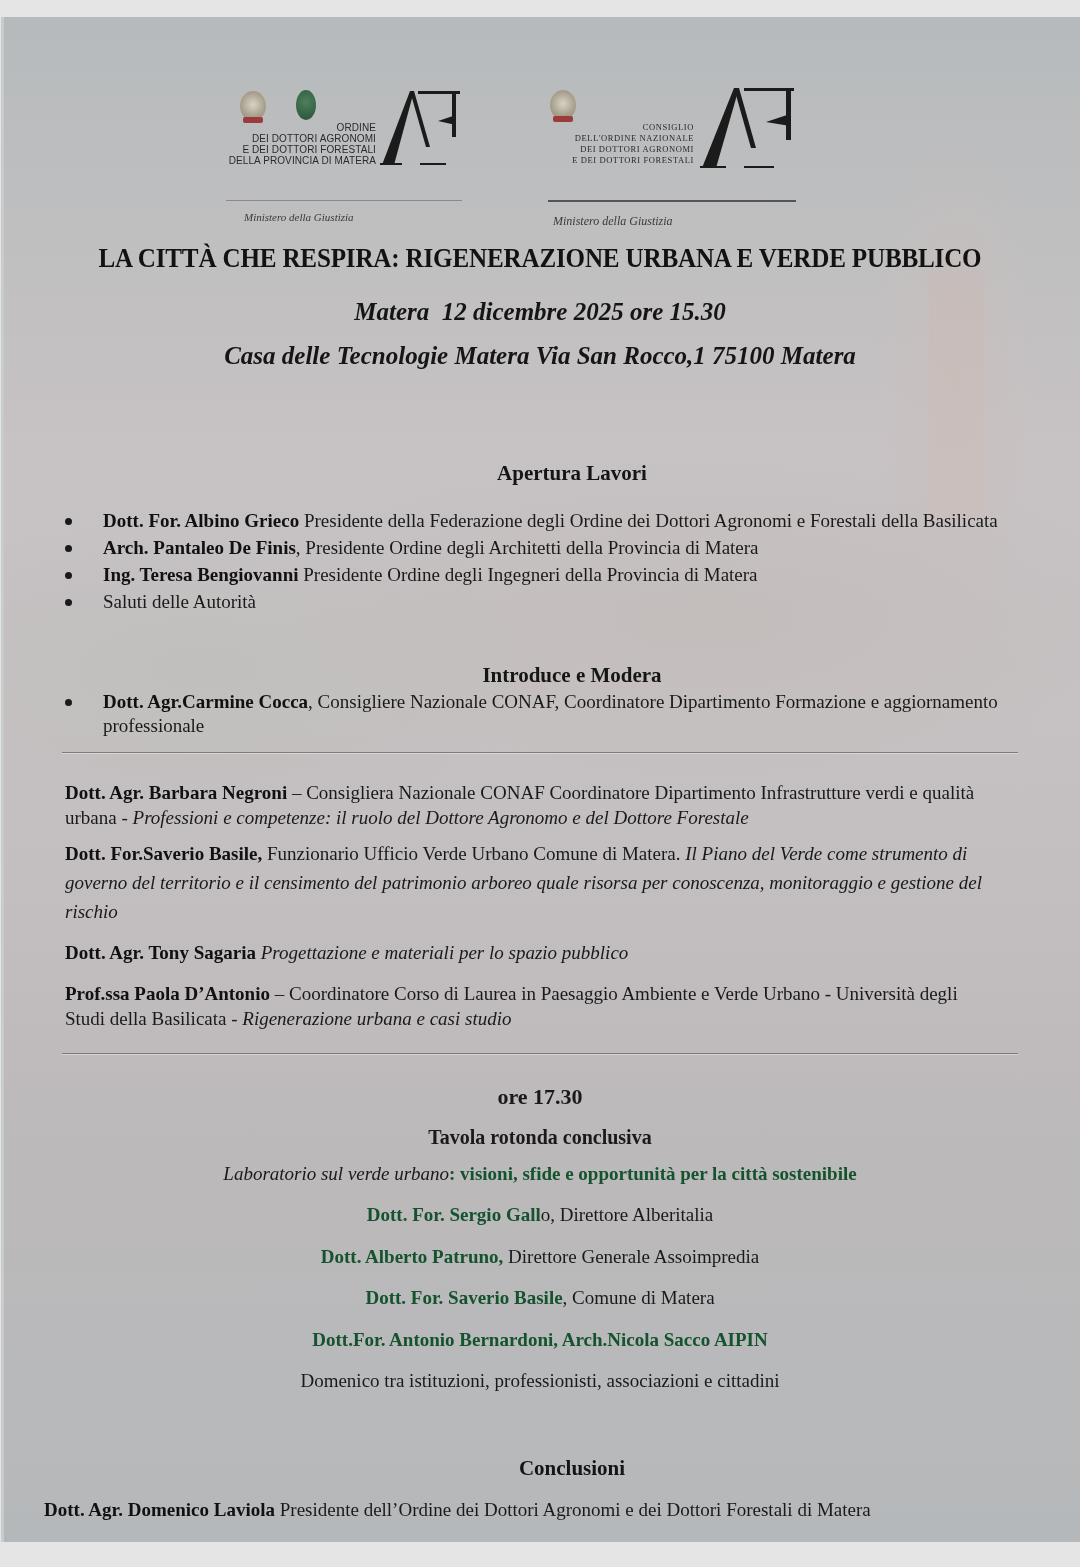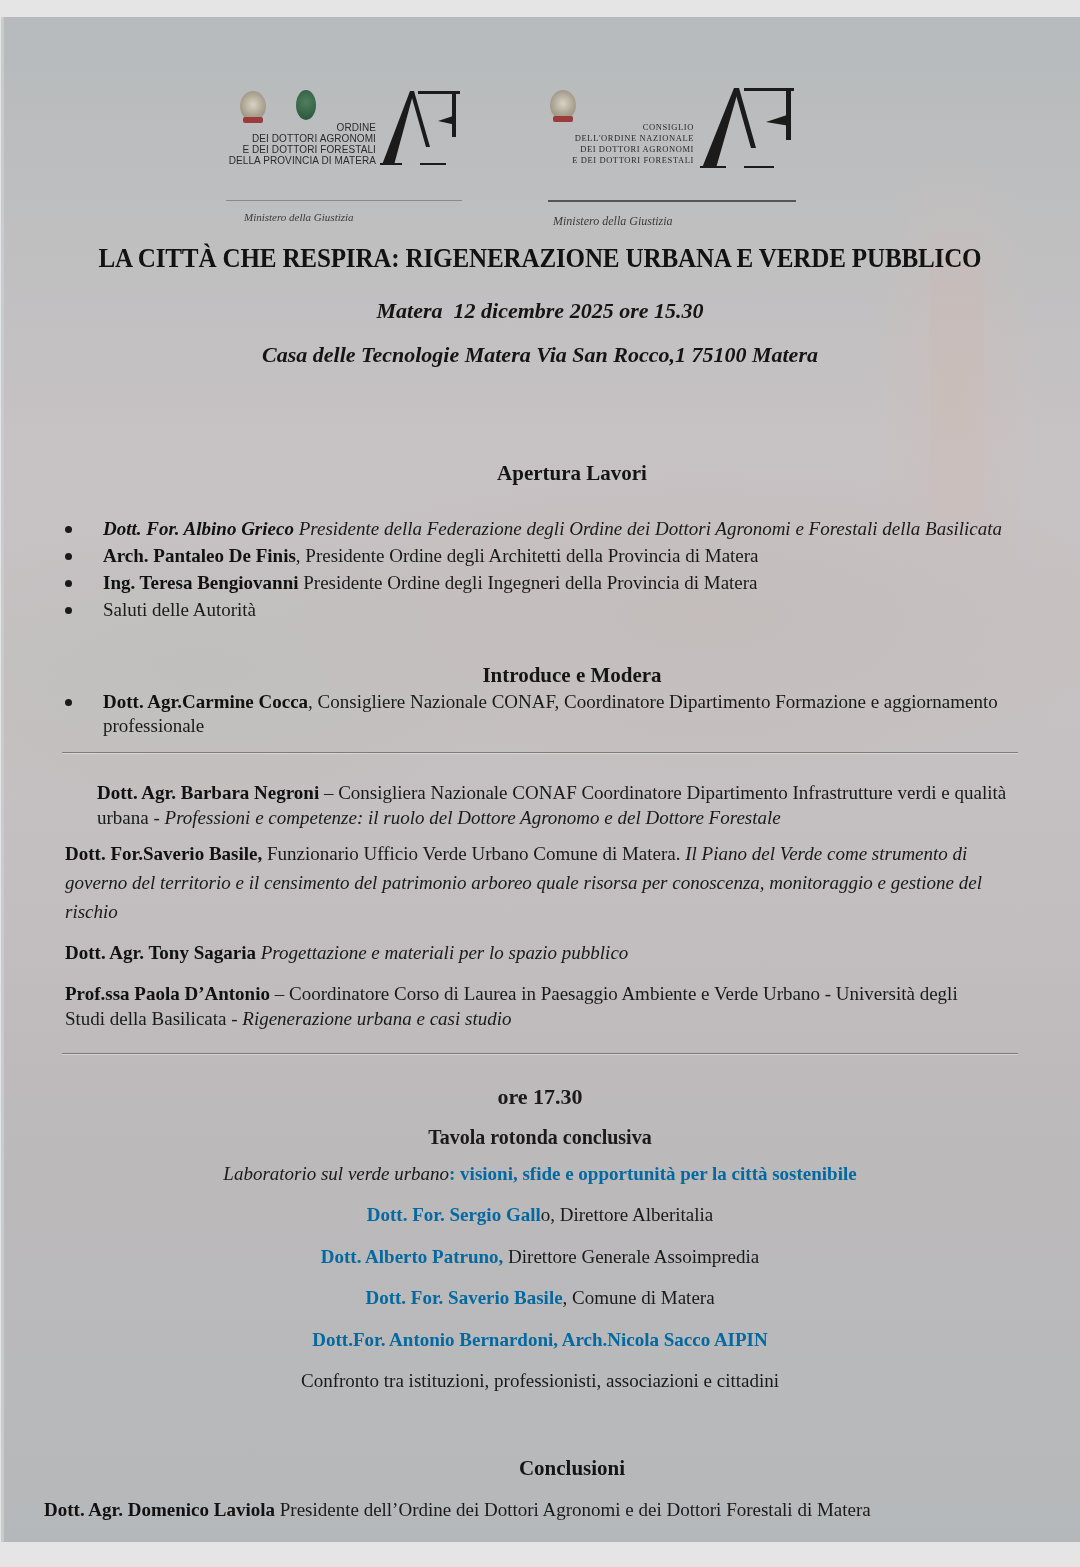--- a/index.html
+++ b/index.html
@@ -52,21 +52,21 @@
     position: absolute; font-style: italic; font-size: 11px; color: #3a3a3a;
     font-family: "Liberation Serif", "DejaVu Serif", serif;
   }
   .title {
     position: absolute; top: 243px; left: 0; width: 1080px; text-align: center;
     font-size: 27px; font-weight: bold; letter-spacing: -0.2px; color: #121212;
     transform: scaleX(0.93); transform-origin: center;
   }
   .subline {
     position: absolute; left: 0; width: 1080px; text-align: center;
-    font-size: 22px; font-style: italic; font-weight: bold; color: #151515;
+    font-size: 25px; font-style: italic; font-weight: bold; color: #151515;
   }
   .section-heading {
     position: absolute; left: 0; width: 1144px; text-align: center;
     font-size: 21px; font-weight: bold; color: #151515;
   }
   .bullets { position: absolute; left: 62px; width: 960px; margin: 0; padding: 0; list-style: none; }
   .bullets li {
     position: relative; padding-left: 41px; font-size: 19px; line-height: 24px; color: #1a1a1a;
   }
   .bullets li .dot {
@@ -76,21 +76,21 @@
   .divider { position: absolute; left: 62px; width: 956px; height: 1px; background: #7d7b7c; box-shadow: 0 1px 0 rgba(255,255,255,0.35); }
   .talk {
     position: absolute; left: 65px; width: 930px; font-size: 19px; line-height: 25px; color: #1a1a1a;
   }
   .talk b { font-weight: bold; color: #111; }
   .talk i { font-style: italic; }
   .talk.tall { line-height: 29px; }
   .center-line {
     position: absolute; left: 0; width: 1080px; text-align: center; font-size: 19px; color: #1a1a1a;
   }
-  .center-line b { font-weight: bold; color: #0369a1; }
+  .center-line b { font-weight: bold; color: #14532d; }
   .bottom-line {
     position: absolute; left: 44px; width: 1000px; font-size: 19px; color: #1a1a1a;
   }
   .bottom-line b { font-weight: bold; color: #111; }
 </style>
 </head>
 <body>
 
 <div class="poster">
   <div class="tower"></div>
@@ -141,34 +141,34 @@
     </div>
   </div>
 </div>
 
 <div class="title">LA CITTÀ CHE RESPIRA: RIGENERAZIONE URBANA E VERDE PUBBLICO</div>
 <div class="subline" style="top:298px; white-space:pre;">Matera  12 dicembre 2025 ore 15.30</div>
 <div class="subline" style="top:342px;">Casa delle Tecnologie Matera Via San Rocco,1 75100 Matera</div>
 
 <div class="section-heading" style="top:461px;">Apertura Lavori</div>
 <ul class="bullets" style="top:505px;">
-  <li style="margin-top:12px;font-style:italic;"><span class="dot"></span><b>Dott. For. Albino Grieco</b><span> Presidente della Federazione degli Ordine dei Dottori Agronomi e Forestali della Basilicata</span></li>
+  <li style="margin-top:4px;"><span class="dot"></span><b>Dott. For. Albino Grieco</b><span> Presidente della Federazione degli Ordine dei Dottori Agronomi e Forestali della Basilicata</span></li>
   <li style="margin-top:3px;"><span class="dot"></span><b>Arch. Pantaleo De Finis</b><span>, Presidente Ordine degli Architetti della Provincia di Matera</span></li>
   <li style="margin-top:3px;"><span class="dot"></span><b>Ing. Teresa Bengiovanni</b><span> Presidente Ordine degli Ingegneri della Provincia di Matera</span></li>
   <li style="margin-top:3px;"><span class="dot"></span><b></b><span>Saluti delle Autorità</span></li>
 </ul>
 
 <div class="section-heading" style="top:663px;">Introduce e Modera</div>
 <ul class="bullets" style="top:690px;">
   <li><span class="dot"></span><b>Dott. Agr.Carmine Cocca</b><span>, Consigliere Nazionale CONAF, Coordinatore Dipartimento Formazione e aggiornamento professionale</span></li>
 </ul>
 
 <div class="divider" style="top:752px;"></div>
 
-<div class="talk" style="top:780px;margin-left:32px;">
+<div class="talk" style="top:780px;">
   <b>Dott. Agr. Barbara Negroni</b><span> – Consigliera Nazionale CONAF Coordinatore Dipartimento Infrastrutture verdi e qualità urbana  - </span><i>Professioni e competenze: il ruolo del Dottore Agronomo e del Dottore Forestale</i>
 </div>
 <div class="talk tall" style="top:839px;">
   <b>Dott. For.Saverio Basile,</b><span> Funzionario Ufficio Verde Urbano Comune di Matera. </span><i>Il Piano del Verde come strumento di governo del territorio e il censimento del patrimonio arboreo quale risorsa per conoscenza, monitoraggio e gestione del rischio</i>
 </div>
 <div class="talk" style="top:940px;">
   <b>Dott. Agr. Tony Sagaria</b><span> </span><i>Progettazione e materiali per lo spazio pubblico</i>
 </div>
 <div class="talk" style="top:981px;">
   <b>Prof.ssa Paola D’Antonio</b><span> – Coordinatore Corso di Laurea in Paesaggio Ambiente e Verde Urbano - Università degli Studi della Basilicata - </span><i>Rigenerazione urbana e casi studio</i>
@@ -186,18 +186,18 @@
 </div>
 <div class="center-line" style="top:1246px;">
   <b>Dott. Alberto Patruno,</b><span> Direttore Generale Assoimpredia</span>
 </div>
 <div class="center-line" style="top:1287px;">
   <b>Dott. For. Saverio Basile</b><span>, Comune di Matera</span>
 </div>
 <div class="center-line" style="top:1329px;">
   <b>Dott.For. Antonio Bernardoni, Arch.Nicola Sacco AIPIN</b>
 </div>
-<div class="center-line" style="top:1370px;"><span>Confronto tra istituzioni, professionisti, associazioni e cittadini</span></div>
+<div class="center-line" style="top:1370px;"><span>Domenico tra istituzioni, professionisti, associazioni e cittadini</span></div>
 
 <div class="section-heading" style="top:1456px;">Conclusioni</div>
 <div class="bottom-line" style="top:1499px;">
   <b>Dott. Agr. Domenico Laviola</b><span> Presidente dell’Ordine dei Dottori Agronomi e dei Dottori Forestali di Matera</span>
 </div>
 
 </body></html>

